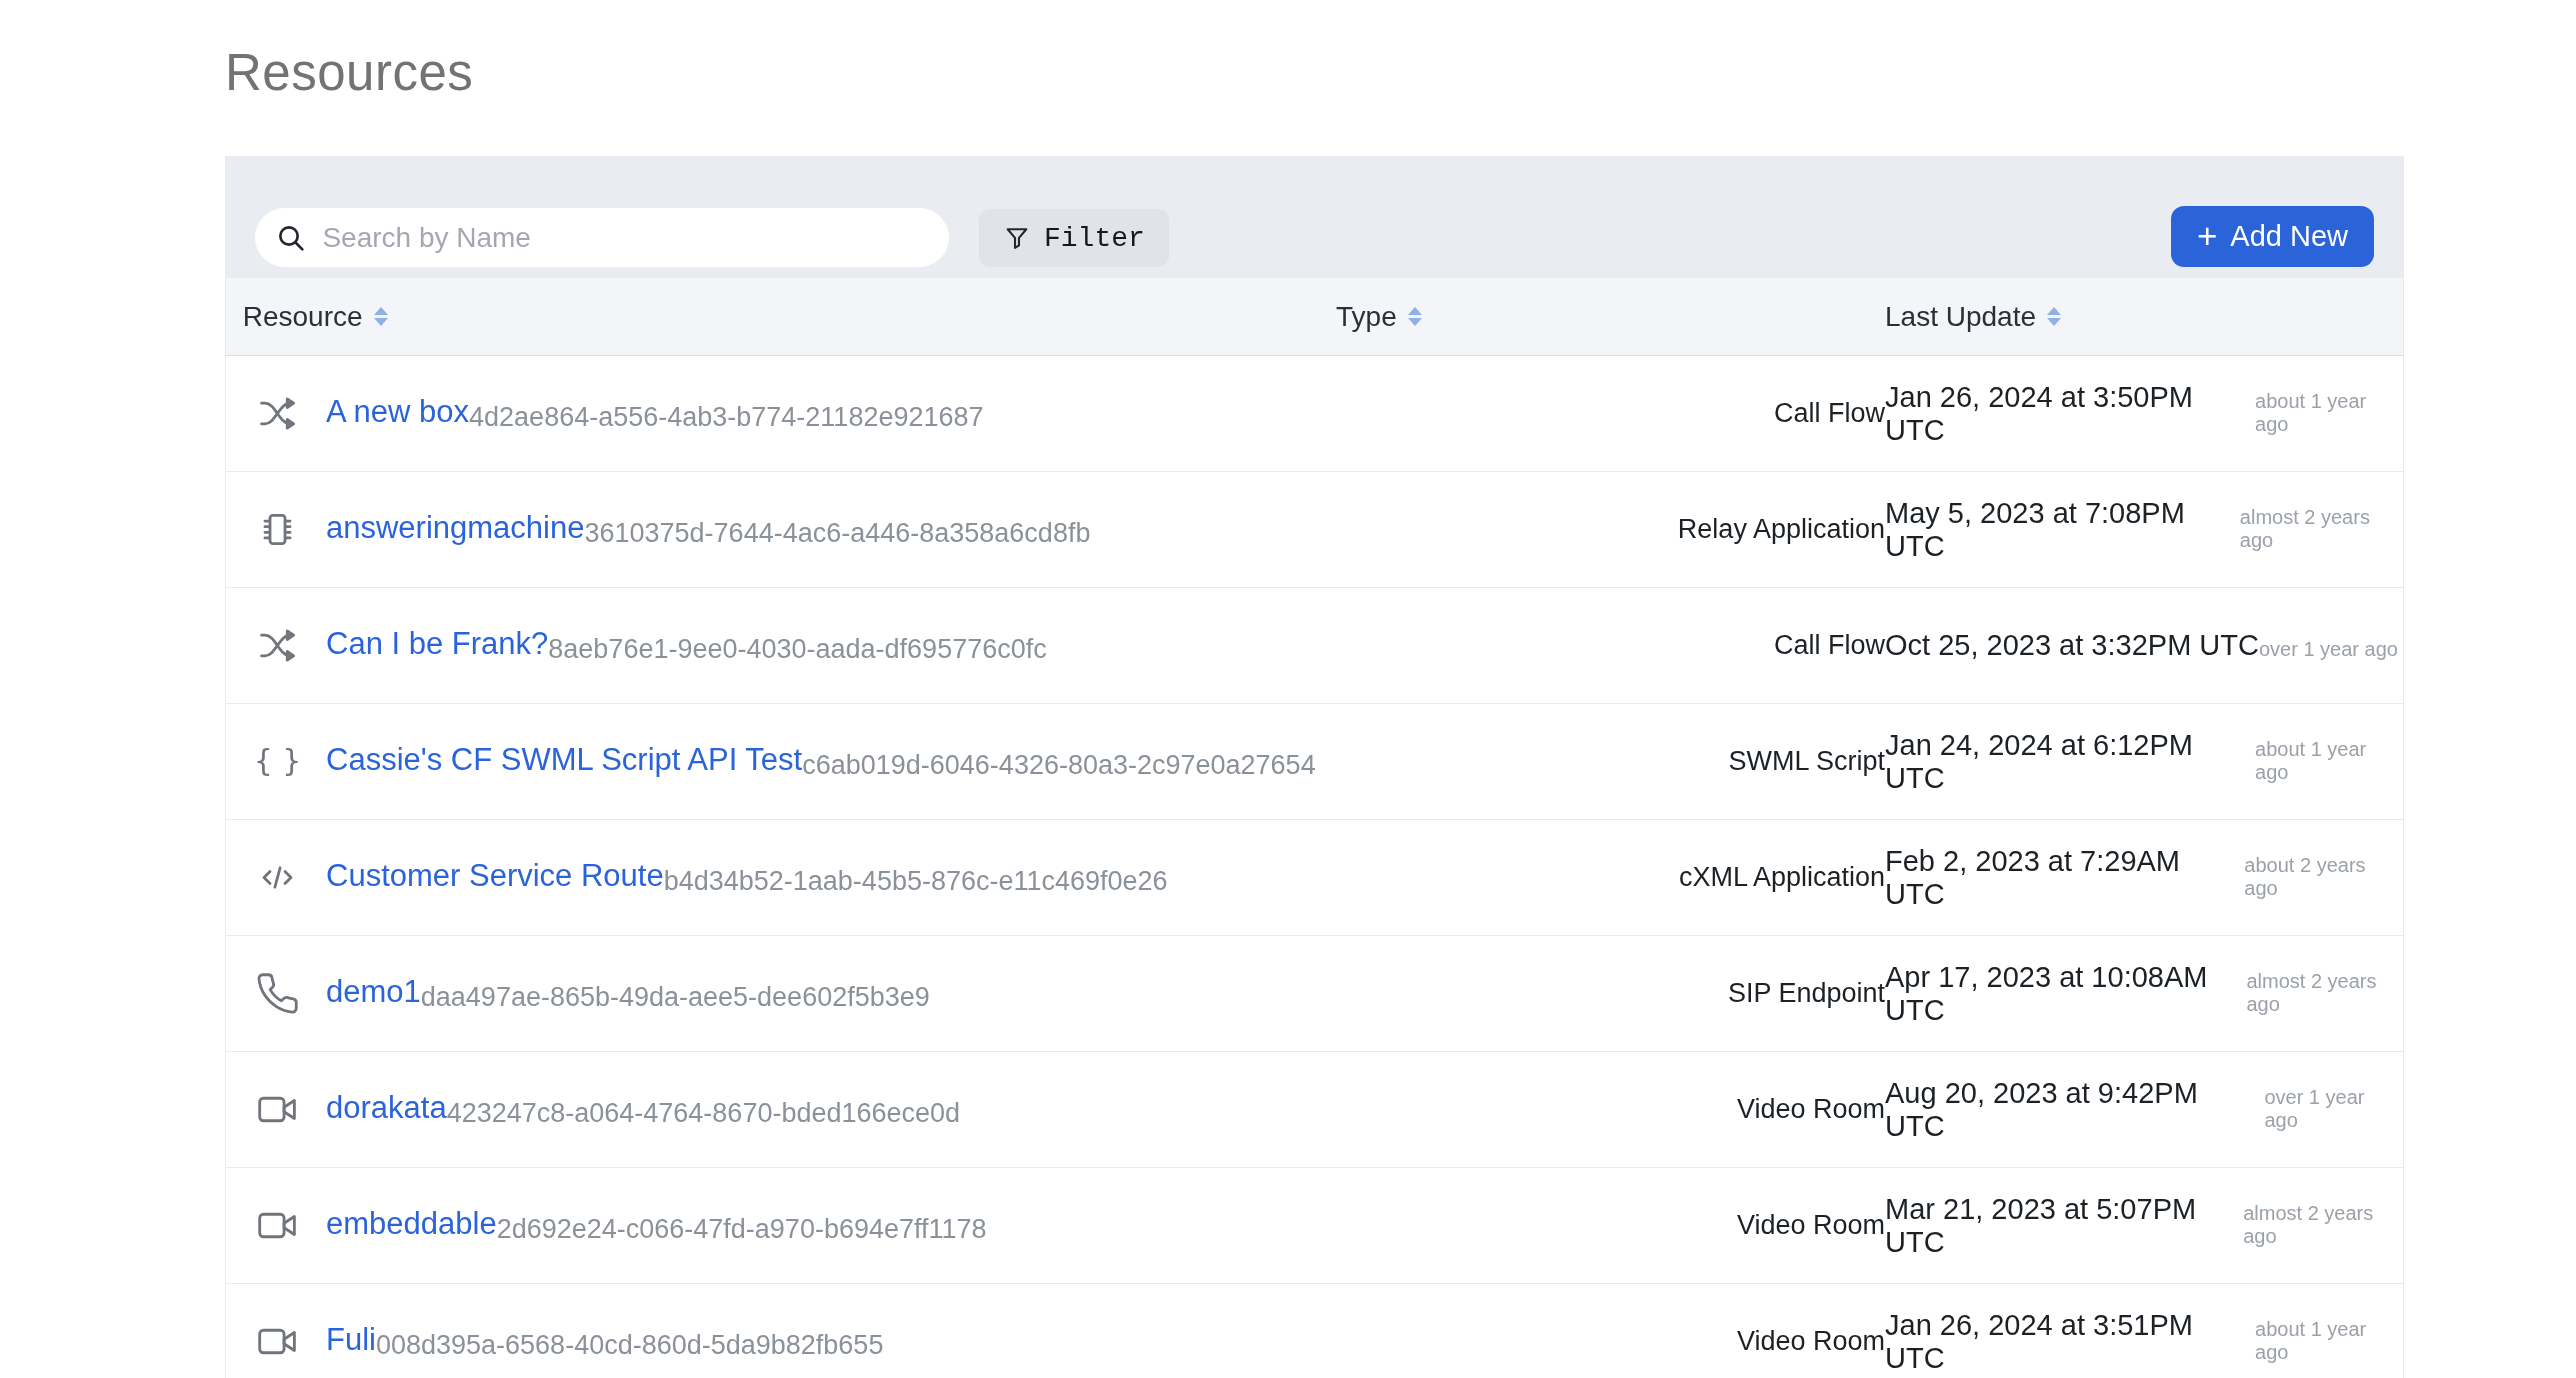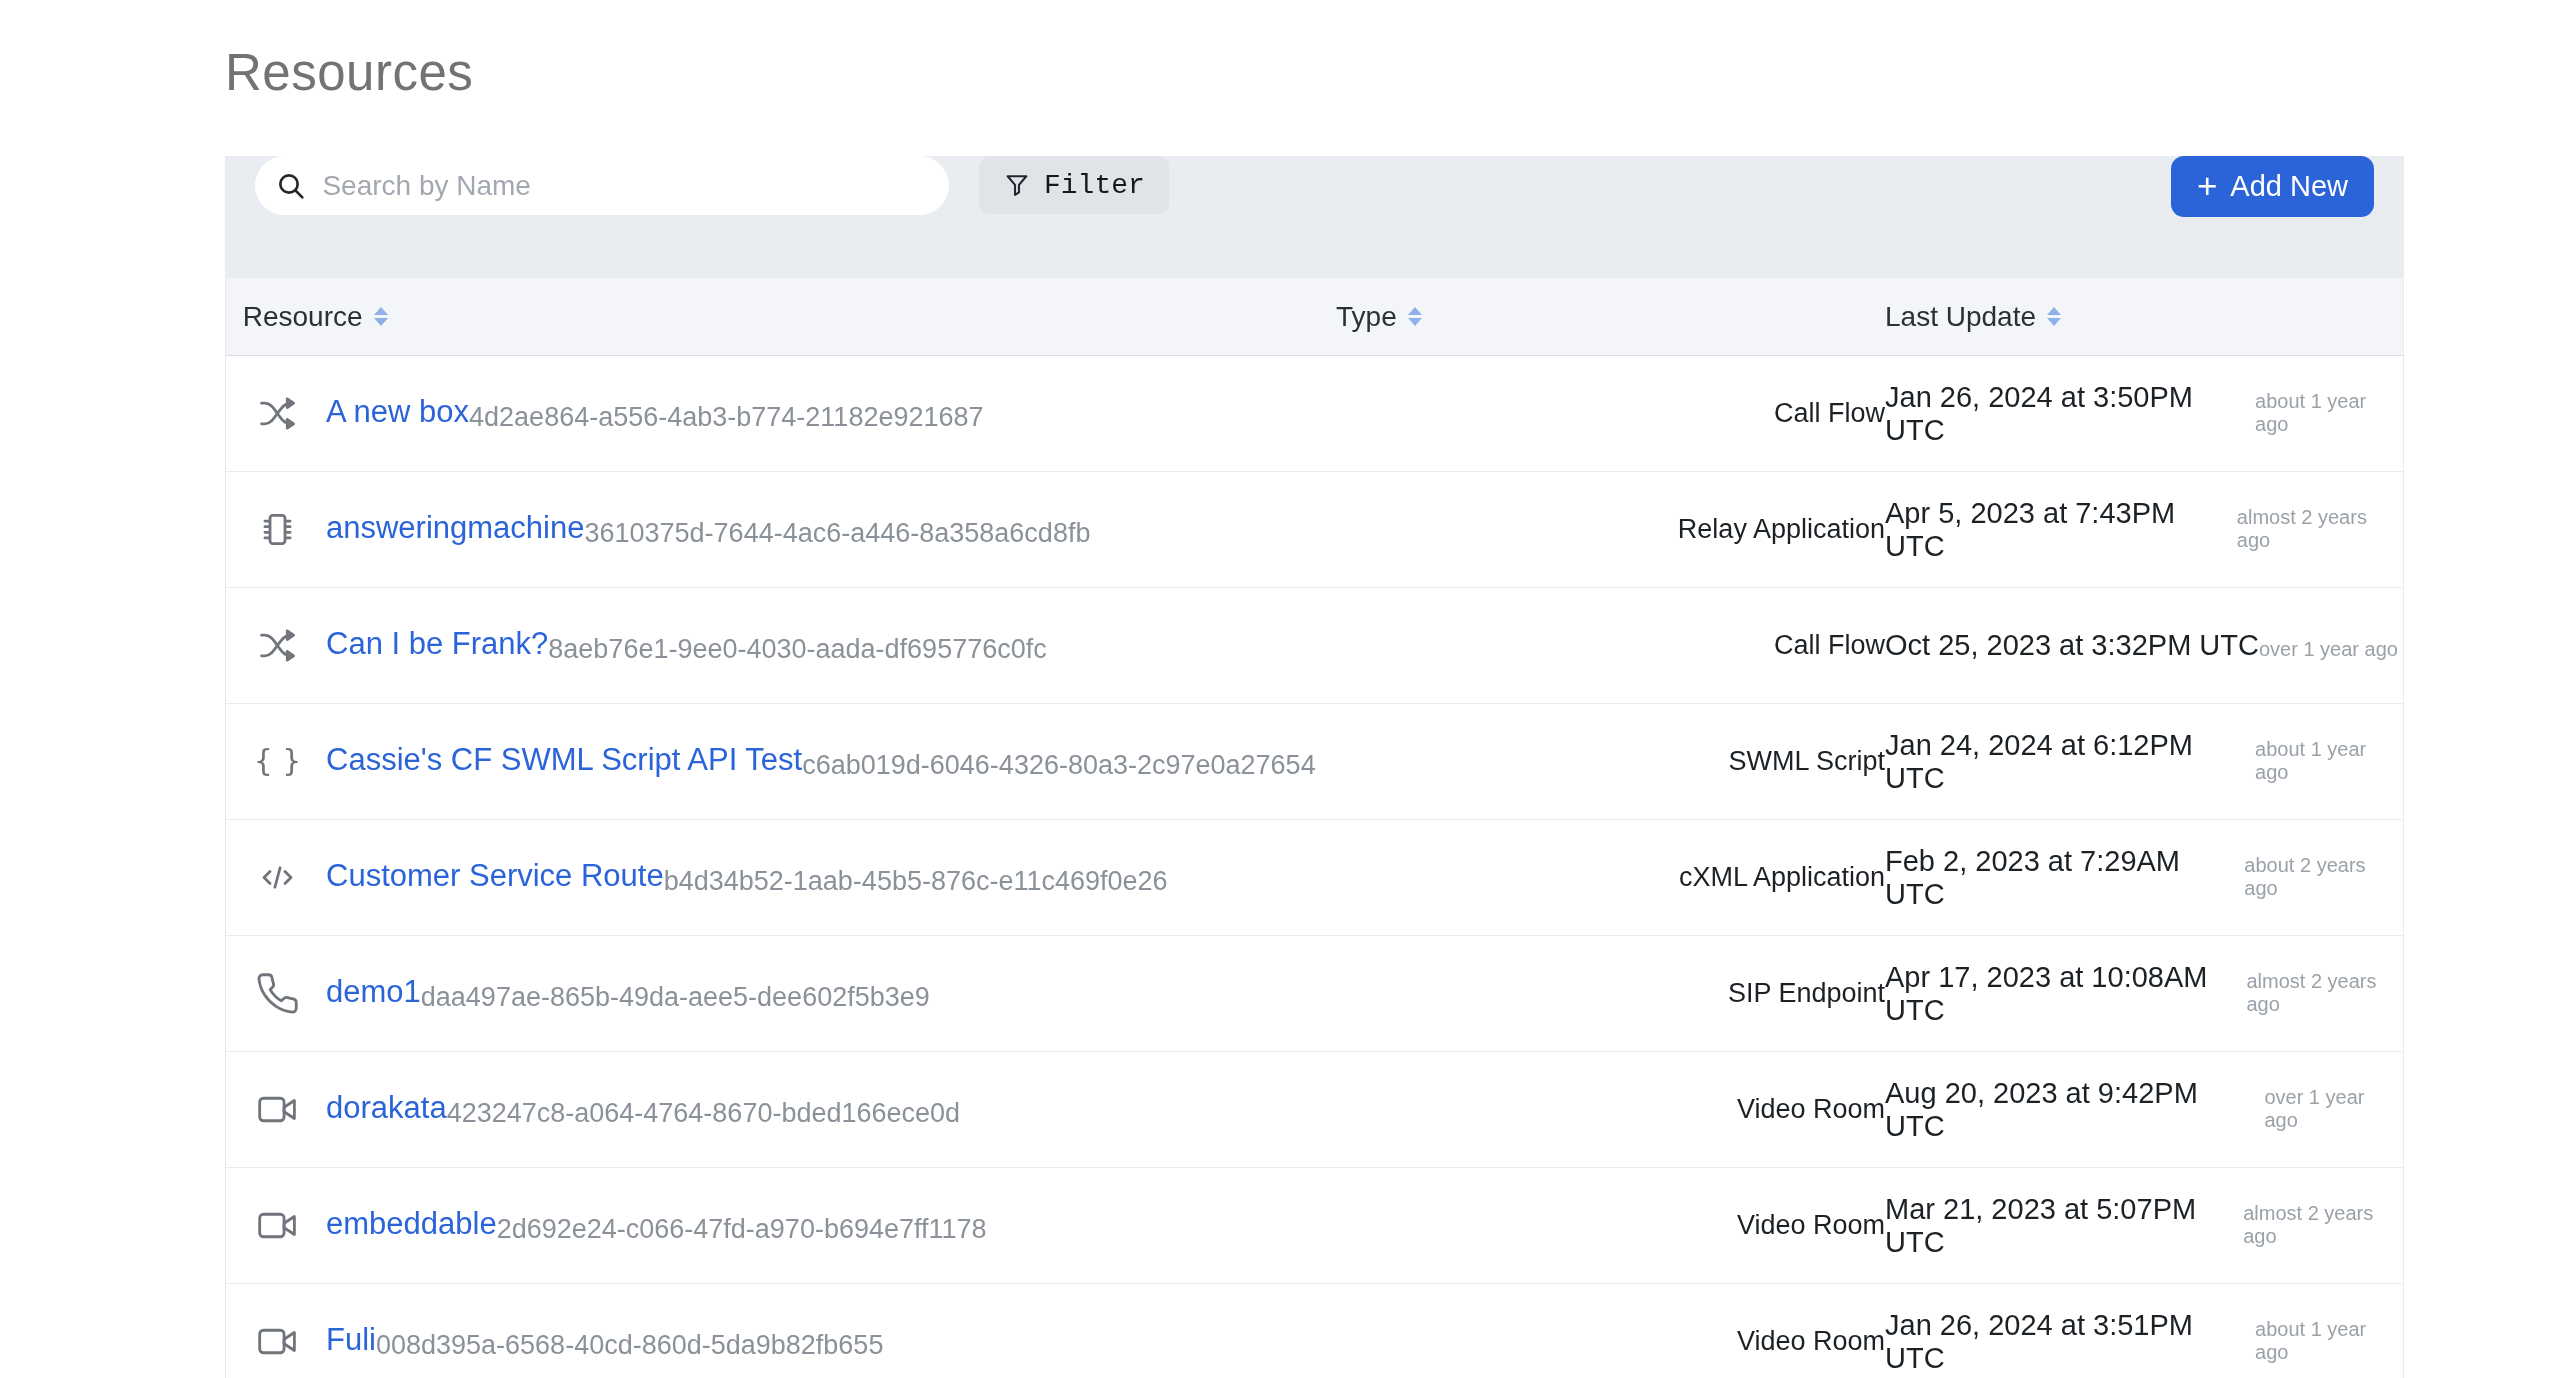--- a/index.html
+++ b/index.html
@@ -23,21 +23,21 @@
   .page-title{
     position:absolute;left:var(--panel-left);top:43px;
     font-size:51px;font-weight:500;color:#737373;letter-spacing:0.5px;
   }
   .panel{
     position:absolute;left:var(--panel-left);top:156px;width:var(--panel-width);
   }
   
   .toolbar{
     height:122px;background:var(--toolbar-bg);
-    display:flex;align-items:flex-start;padding:0 30px;
+    display:flex;align-items:flex-end;padding:11px 30px;
   }
   .search-box{
     width:694px;height:59px;background:#ffffff;border-radius:30px;
     display:flex;align-items:center;padding:0 20.4px;
   }
   .search-box svg{width:32px;height:32px;stroke:#23272d;stroke-width:2;fill:none;
     stroke-linecap:round;flex:0 0 auto;}
   .search-box input{
     border:none;outline:none;background:transparent;flex:1;
     font-size:28px;color:#333;margin-left:15px;font-family:inherit;
@@ -169,21 +169,21 @@
                 <path d="M5.3 7.5h2.2M5.3 10.5h2.2M5.3 13.5h2.2M5.3 16.5h2.2M16.5 7.5h2.2M16.5 10.5h2.2M16.5 13.5h2.2M16.5 16.5h2.2"></path>
               </svg>
             </span>
       <span class="res-text">
         <a class="res-name">answeringmachine</a>
         <span class="res-id">3610375d-7644-4ac6-a446-8a358a6cd8fb</span>
       </span>
     </div>
     <div class="cell-type">Relay Application</div>
     <div class="cell-update">
-      <span class="upd-date">Apr 5, 2023 at 7:43PM UTC</span>
+      <span class="upd-date">May 5, 2023 at 7:08PM UTC</span>
       <span class="upd-rel">almost 2 years ago</span>
     </div>
   </div>
 
   <div class="row">
     <div class="cell-resource">
       <span class="row-icon">
               <svg viewBox="0 0 24 24">
                 <path d="M3.5 6.5h1.8c5.8 0 7.4 11 13.7 11"></path>
                 <path d="M3.5 17.5h1.8c5.8 0 7.4-11 13.7-11"></path>

